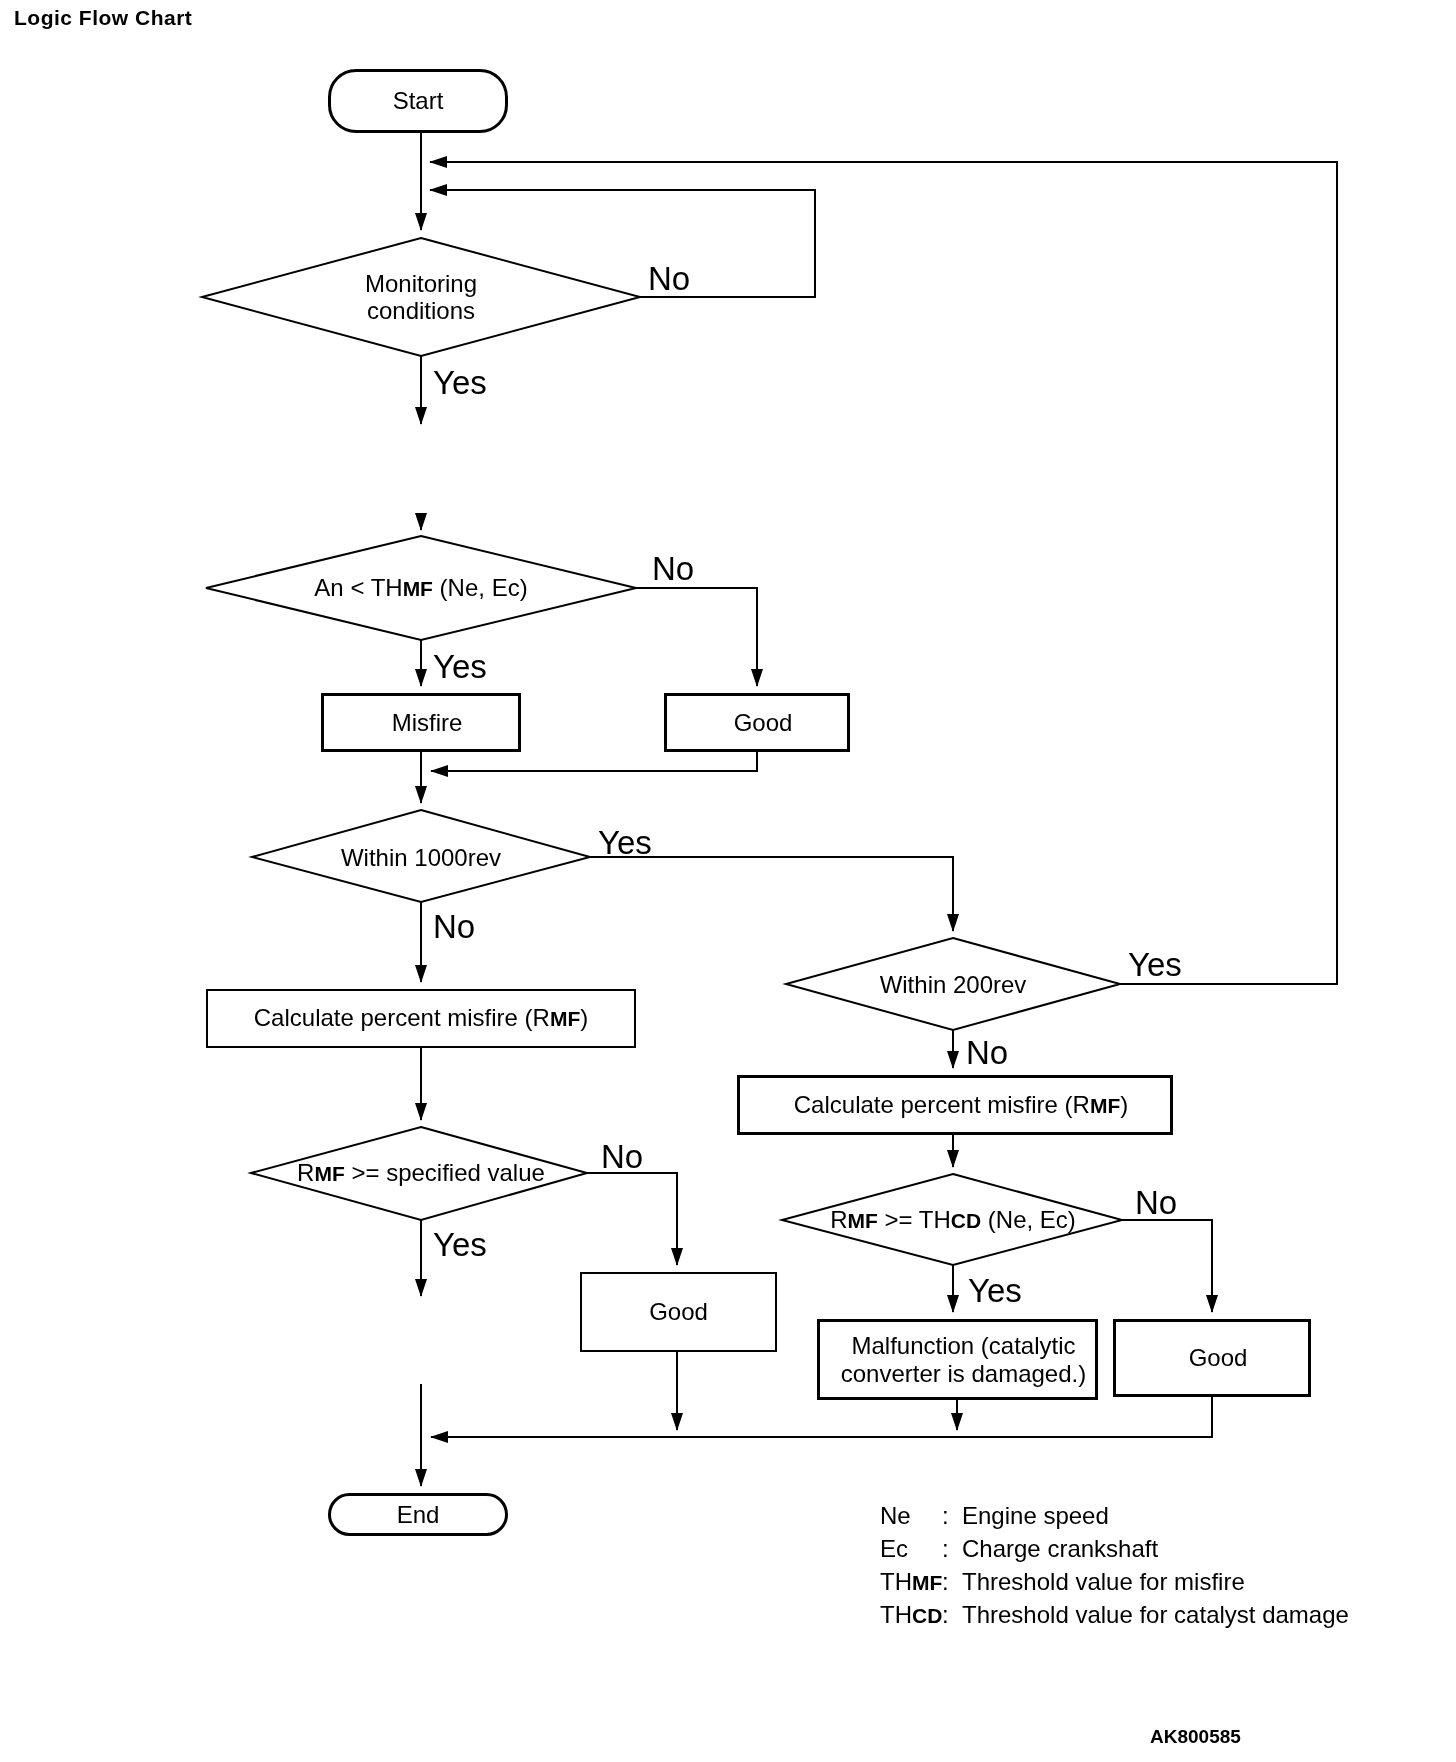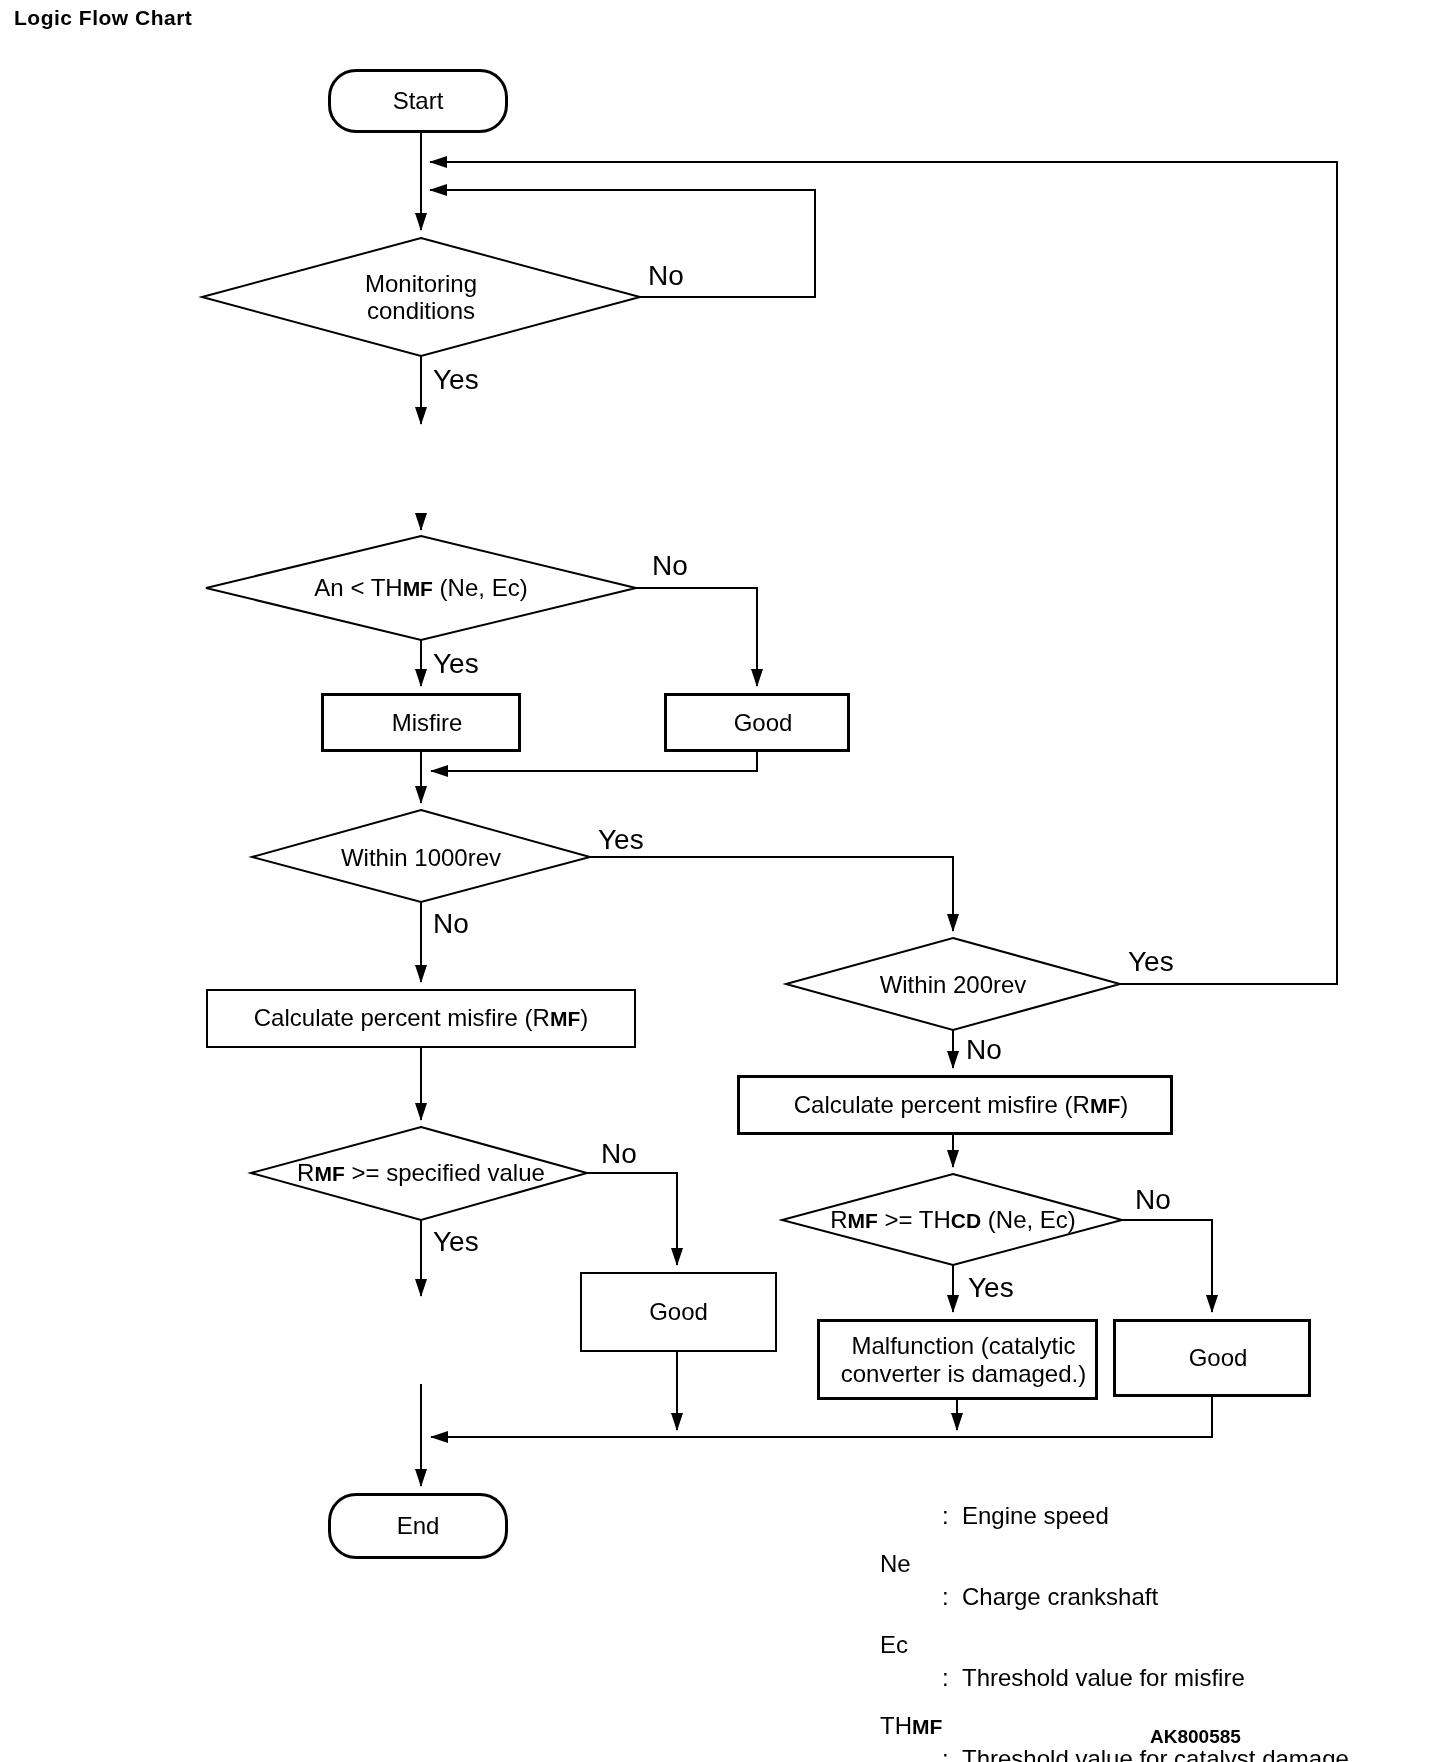--- a/index.html
+++ b/index.html
@@ -6,25 +6,25 @@
   body{width:1456px;height:1762px;position:relative;font-family:"Liberation Sans",sans-serif;color:#000;overflow:hidden;}
   #stage{position:absolute;left:0;top:0;width:1456px;height:1762px;}
   svg.wires{position:absolute;left:0;top:0;}
   .page-title{position:absolute;left:14px;top:6px;font-size:21px;font-weight:bold;letter-spacing:0.5px;}
   .node{position:absolute;display:flex;flex-direction:column;align-items:center;justify-content:center;
         text-align:center;font-size:24px;line-height:28px;background:#fff;box-sizing:border-box;}
   .b2{border:2px solid #000;}
   .b3{border:3px solid #000;padding-left:12px;}
   .stadium{border:3px solid #000;border-radius:28px;}
   .dlabel{position:absolute;transform:translate(-50%,-50%);text-align:center;font-size:24px;line-height:27px;white-space:nowrap;}
-  .elabel{position:absolute;font-size:28px;white-space:nowrap;}
+  .elabel{position:absolute;font-size:33px;white-space:nowrap;}
   .sc{font-size:21px;font-weight:bold;}
   .legend{position:absolute;left:880px;top:1500px;font-size:24px;}
   .legend .row{display:flex;line-height:32px;}
-  .legend .term{width:62px;margin-top:48px;}
+  .legend .term{width:62px;}
   .legend .colon{width:16px;}
   .legend .def{padding-left:4px;}
   .fig-code{position:absolute;left:1150px;top:1726px;font-size:19px;font-weight:bold;}
 </style>
 </head>
 <body>
 
 <div id="stage">
 
   <div class="page-title">Logic Flow Chart</div>
@@ -101,21 +101,21 @@
 
   <div class="node b3" style="left:817px;top:1319px;width:281px;height:81px;">
     <span>Malfunction (catalytic</span>
     <span>converter is damaged.)</span>
   </div>
 
   <div class="node b3" style="left:1113px;top:1319px;width:198px;height:78px;">
     <span>Good</span>
   </div>
 
-  <div class="node stadium" style="left:328px;top:1493px;width:180px;height:66px;">
+  <div class="node stadium" style="left:328px;top:1493px;width:180px;height:43px;">
     <span>End</span>
   </div>
 
   <div class="dlabel" style="left:421px;top:297px;">
     <div>Monitoring</div>
     <div>conditions</div>
   </div>
   <div class="dlabel" style="left:421px;top:588px;">
     <span>An &lt; TH</span><span class="sc">MF</span><span> (Ne, Ec)</span>
   </div>

